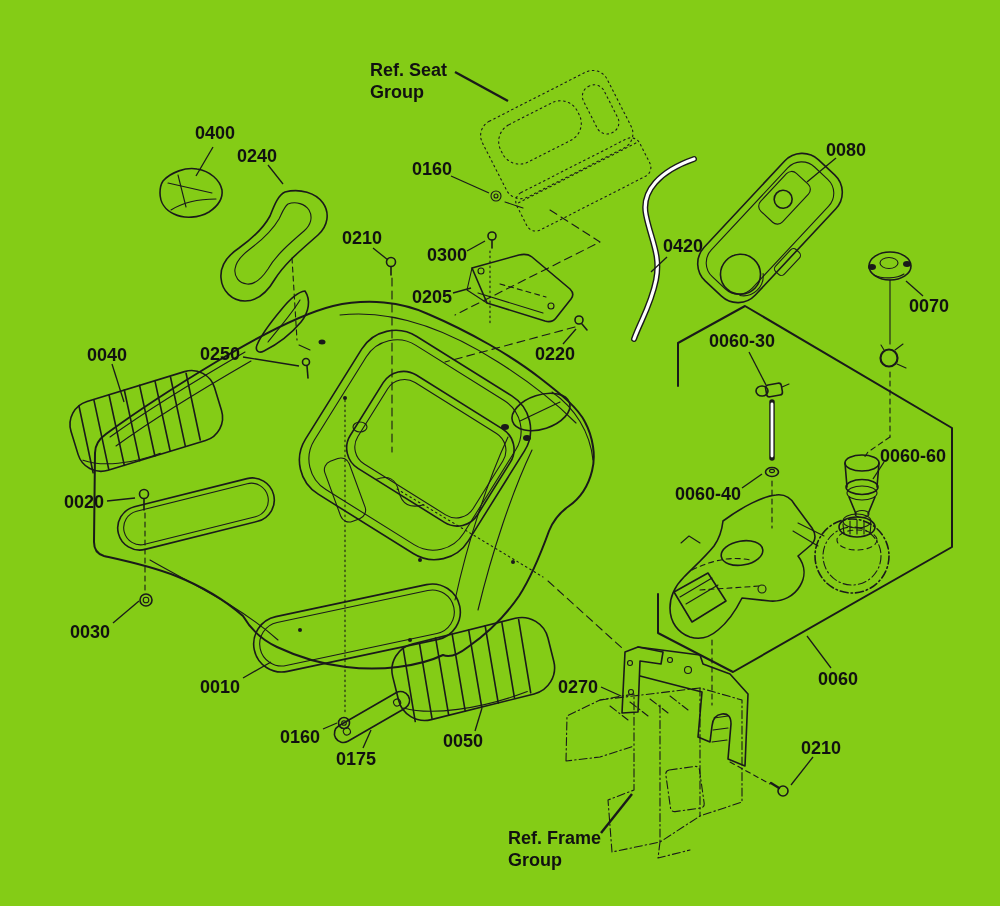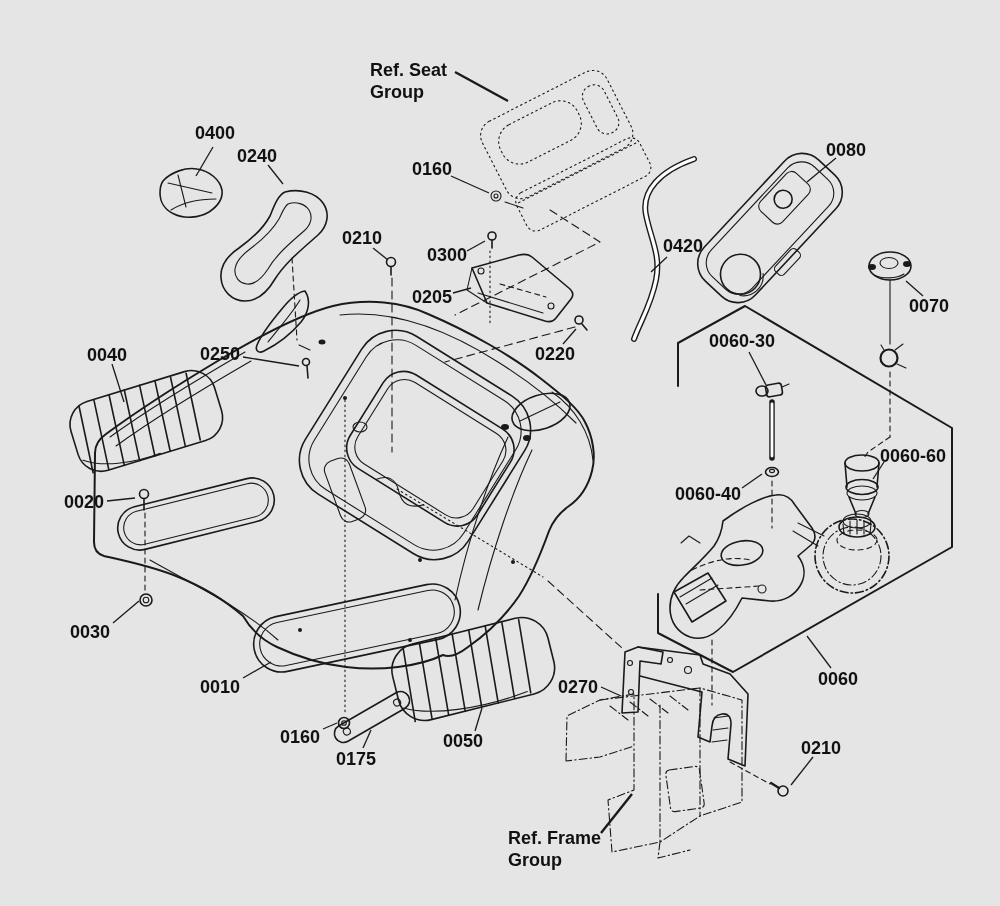--- a/index.html
+++ b/index.html
@@ -1,16 +1,16 @@
 <!DOCTYPE html>
 <html><head>
 <meta charset="utf-8">
 <style>
   html,body{margin:0;padding:0;background:#fff;}
-  .stage{position:relative;width:1000px;height:906px;background:#e5e5e5;overflow:hidden;}
+  .stage{position:relative;width:1000px;height:906px;background:#84cc16;overflow:hidden;}
   svg{position:absolute;left:0;top:0;}
   svg *{vector-effect:none;}
   .ln{stroke:#1a1a1a;fill:none;stroke-width:1.6;stroke-linecap:round;stroke-linejoin:round;}
   .thin{stroke-width:1.1;}
   .thick{stroke-width:2;}
   .leader{stroke:#1a1a1a;stroke-width:1.3;fill:none;}
   .refleader{stroke:#1a1a1a;stroke-width:2.4;fill:none;}
   .dot{fill:#1a1a1a;stroke:none;}
   .white{stroke:#ffffff;fill:none;stroke-linecap:round;stroke-linejoin:round;}
   .dotted{stroke-dasharray:1.6 3.4;}

